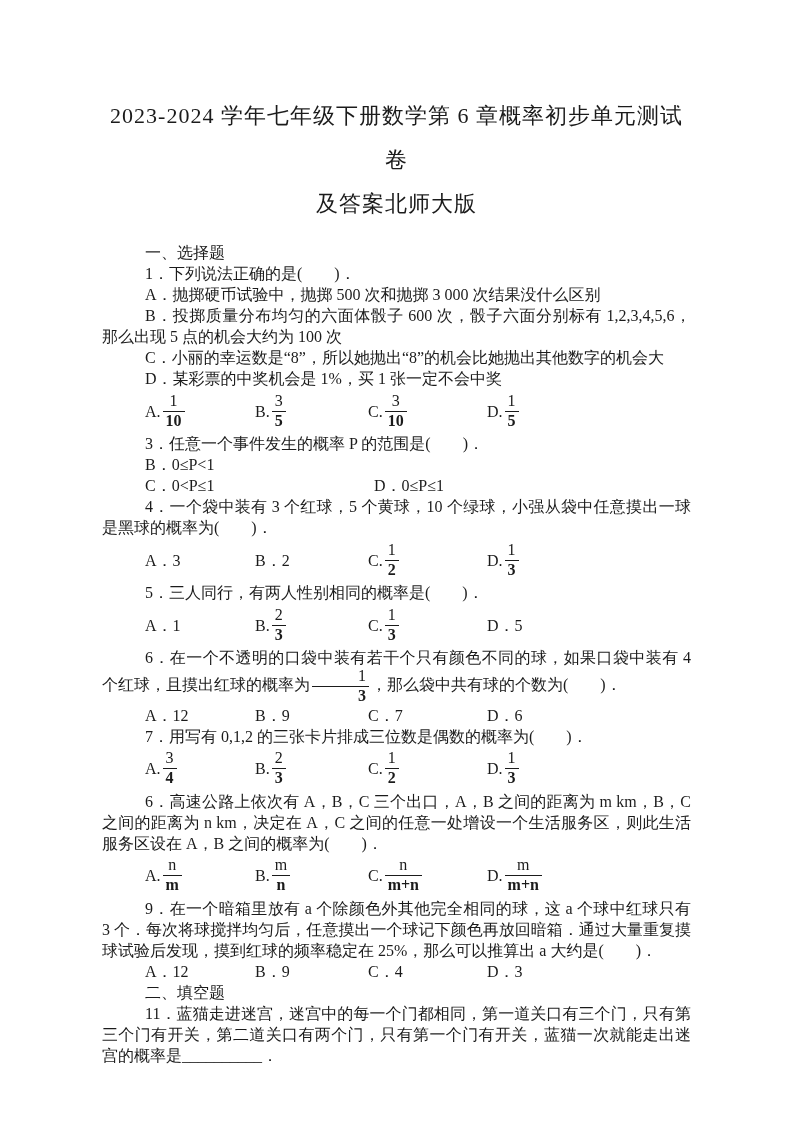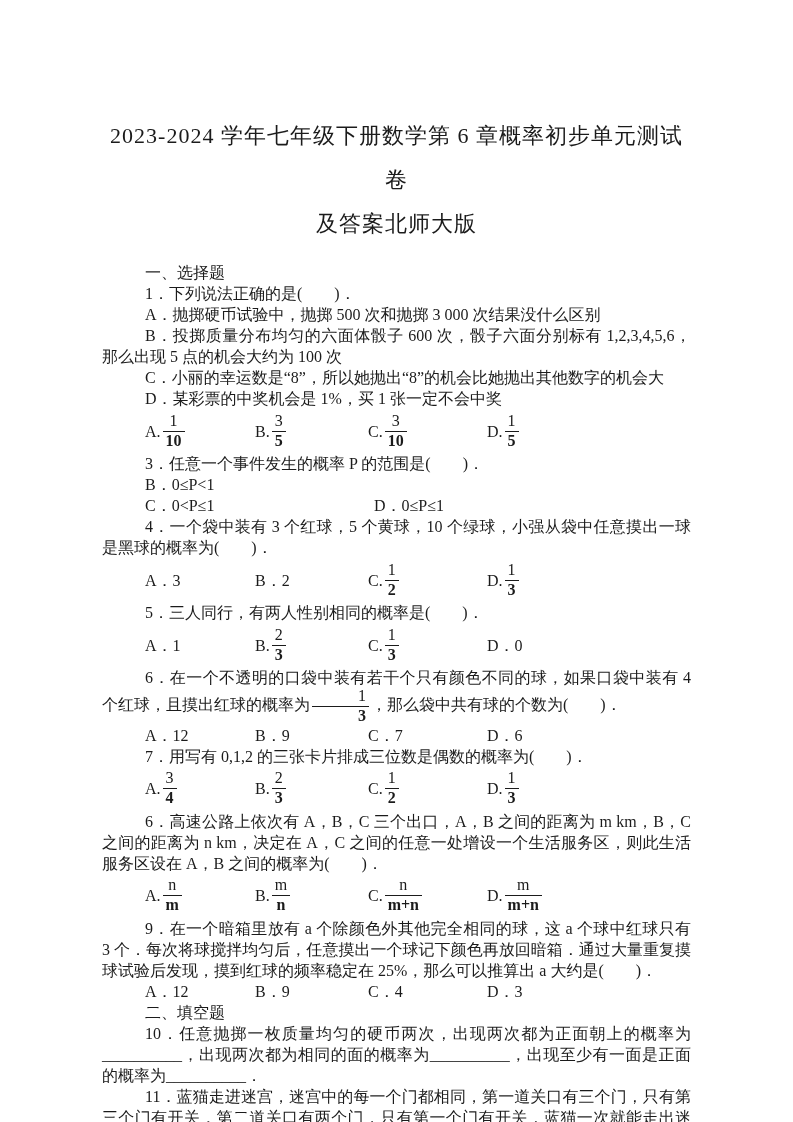--- a/index.html
+++ b/index.html
@@ -1,21 +1,21 @@
 <!DOCTYPE html>
 <html><head>
 <meta charset="utf-8">
 <style>
   html,body{margin:0;padding:0;}
   body{
     width:793px;height:1122px;overflow:hidden;
     background:#ffffff;color:#1b1b1b;
     font-family:"Liberation Serif","DejaVu Serif",serif;
   }
-  .page{box-sizing:border-box;width:793px;height:926px;padding:94px 102px 0 102px;margin-top:20px;}
+  .page{box-sizing:border-box;width:793px;height:926px;padding:94px 102px 0 102px;}
   .title{font-size:22px;font-weight:400;text-align:center;margin:0 0 16px 0;line-height:44px;letter-spacing:1px;}
   .title .tline{display:block;}
   .para{font-size:16px;line-height:21px;margin:0;text-indent:43px;text-align:justify;}
   .optrow{display:flex;align-items:center;font-size:16px;line-height:21px;padding-left:43px;margin:0;}
   .optrow.frow{min-height:44px;}
   .opt{display:inline-flex;align-items:center;}
   .col-a{width:110px;}
   .col-b{width:113px;}
   .col-c{width:119px;}
   .col-half{width:229px;}
@@ -112,21 +112,21 @@
           <span class="den">3</span>
         </span>
     </span>
     <span class="opt col-c">
       <span>C.</span>
       <span class="frac">
           <span class="num">1</span>
           <span class="den">3</span>
         </span>
     </span>
-    <span class="opt">D．0</span>
+    <span class="opt">D．5</span>
   </div>
 
   <p class="para"><span>6．在一个不透明的口袋中装有若干个只有颜色不同的球，如果口袋中装有 4 个红球，且摸出红球的概率为</span><span class="frac inline-frac"><span class="num">1</span><span class="den">3</span></span><span>，那么袋中共有球的个数为(　　)．</span></p>
   <div class="optrow">
     <span class="opt col-a">A．12</span>
     <span class="opt col-b">B．9</span>
     <span class="opt col-c">C．7</span>
     <span class="opt">D．6</span>
   </div>
 
@@ -197,17 +197,16 @@
   <p class="para">9．在一个暗箱里放有 a 个除颜色外其他完全相同的球，这 a 个球中红球只有 3 个．每次将球搅拌均匀后，任意摸出一个球记下颜色再放回暗箱．通过大量重复摸球试验后发现，摸到红球的频率稳定在 25%，那么可以推算出 a 大约是(　　)．</p>
   <div class="optrow">
     <span class="opt col-a">A．12</span>
     <span class="opt col-b">B．9</span>
     <span class="opt col-c">C．4</span>
     <span class="opt">D．3</span>
   </div>
 
   <p class="para">二、填空题</p>
 
-  <p class="para">10．任意抛掷一枚质量均匀的硬币两次，出现两次都为正面朝上的概率为__________，出现两次都为相同的面的概率为__________，出现至少有一面是正面的概率为__________．</p>
 
   <p class="para">11．蓝猫走进迷宫，迷宫中的每一个门都相同，第一道关口有三个门，只有第三个门有开关，第二道关口有两个门，只有第一个门有开关，蓝猫一次就能走出迷宫的概率是__________．</p>
 
 </div>
 
 </body></html>

